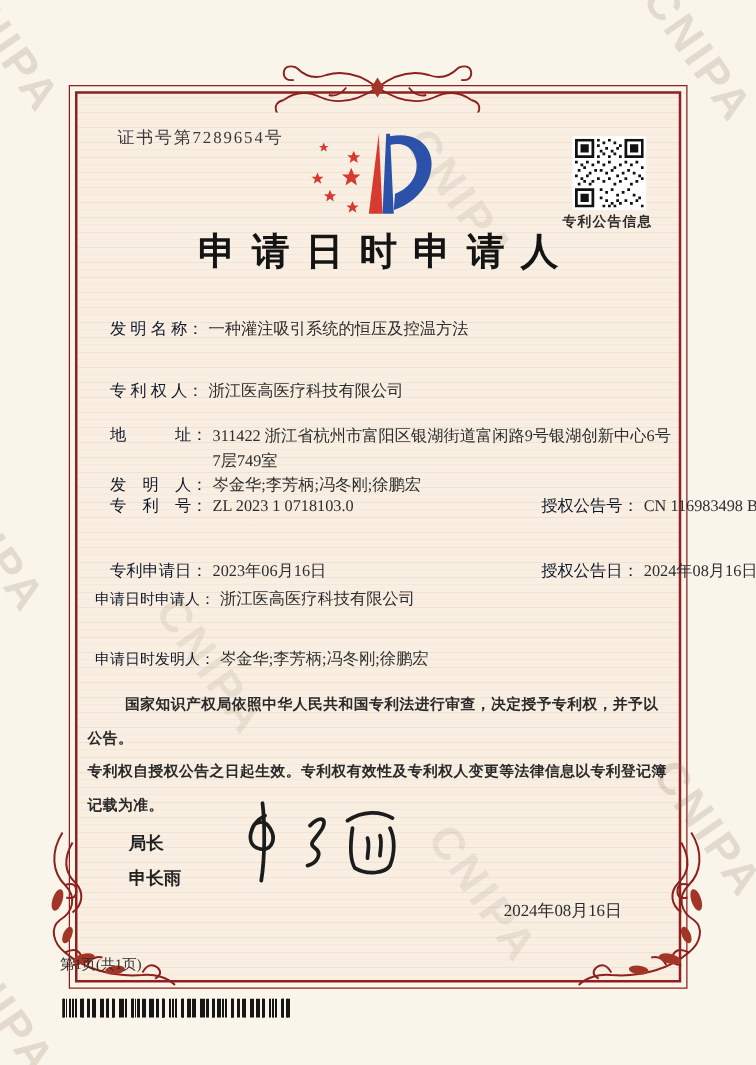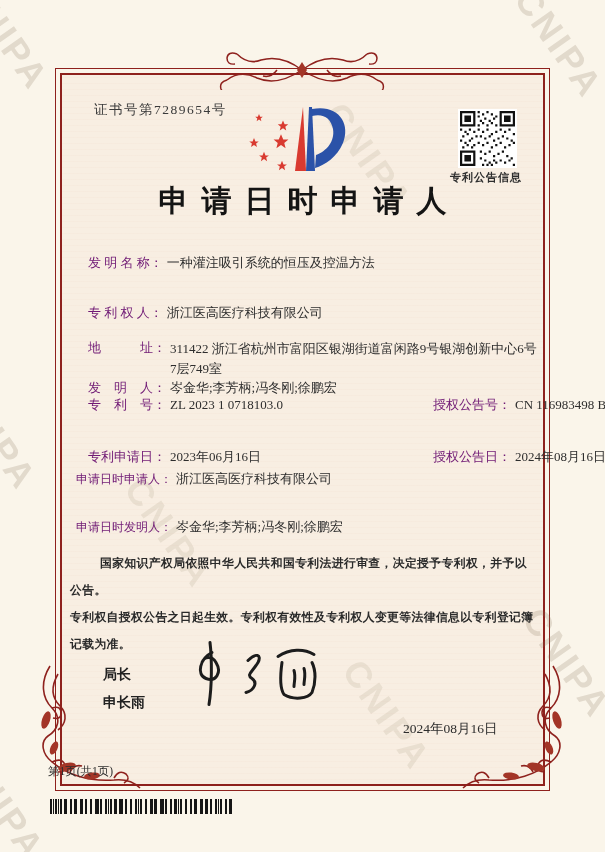--- a/index.html
+++ b/index.html
@@ -52,21 +52,21 @@
     position:absolute;left:436px;top:170px;width:100px;text-align:center;
     font-size:11px;font-weight:bold;letter-spacing:1px;color:#2e2e2e;
   }
   .title{
     position:absolute;left:0;top:181px;width:605px;text-align:center;
     font-size:30px;font-weight:bold;color:#141414;
     letter-spacing:13px;text-indent:13px;
   }
 
   .row{position:absolute;left:88px;font-size:13px;color:#333;white-space:nowrap;}
-  .row .lbl{color:#701a75;}
+  .row .lbl{color:#0f172a;}
   .row .val{color:#2d2d2d;margin-left:4px;}
   .row.small-lbl{left:76px;}
   .row.small-lbl .lbl{font-size:12px;}
   .addr-val{
     position:absolute;left:170px;top:339px;width:368px;
     font-size:13px;color:#2d2d2d;line-height:20px;white-space:normal;
   }
   .col2{position:absolute;left:345px;top:0;}
 
   .declaration{

